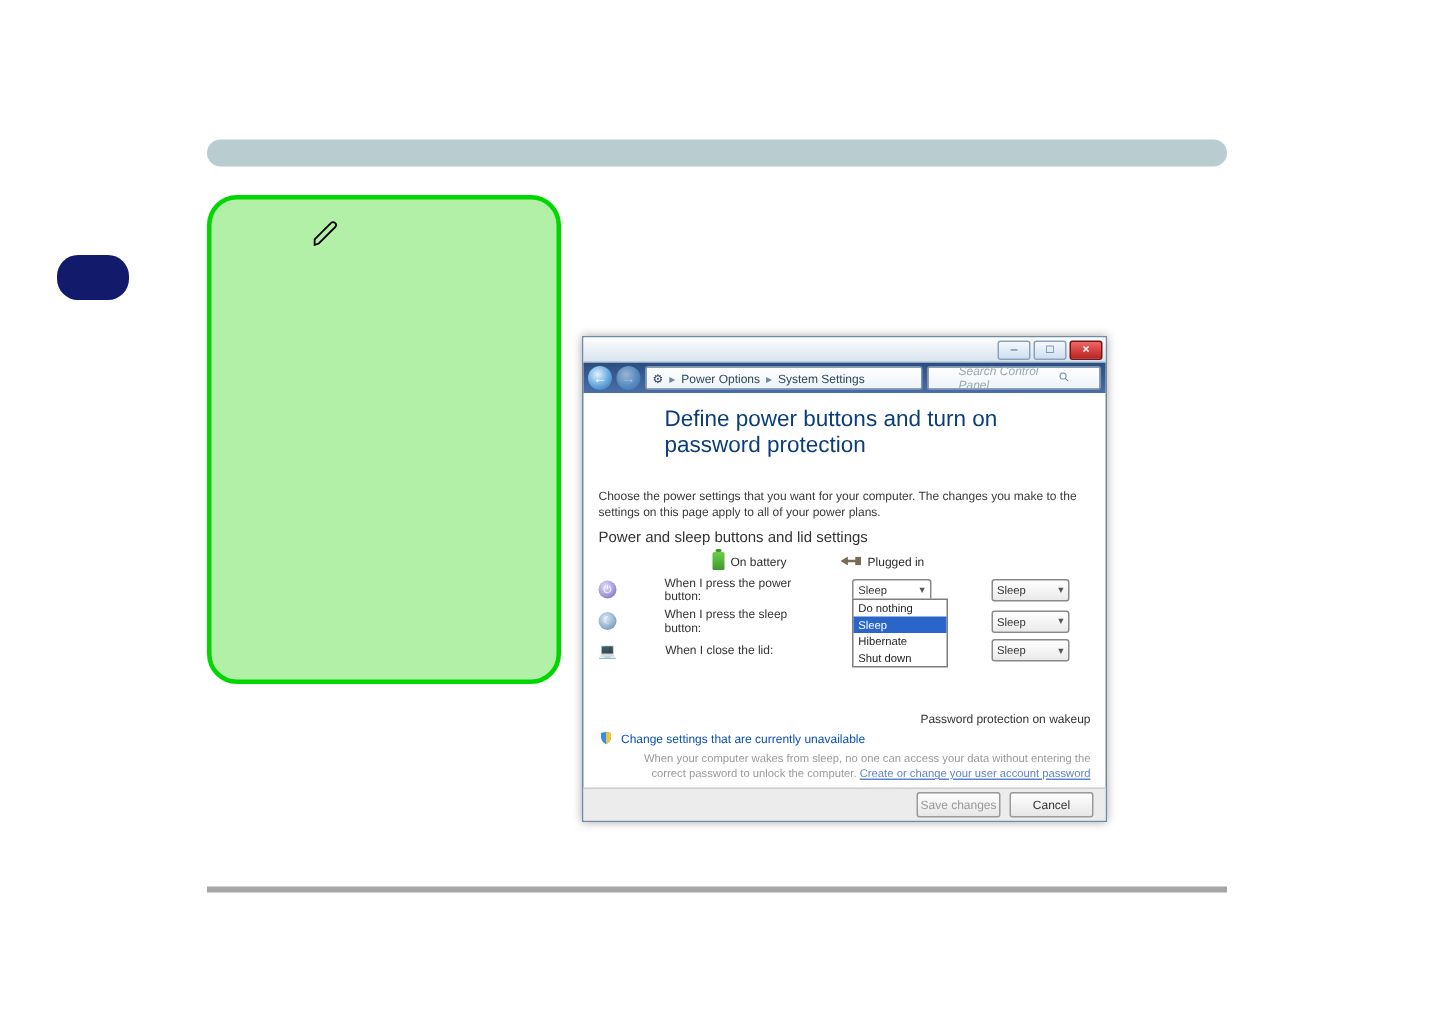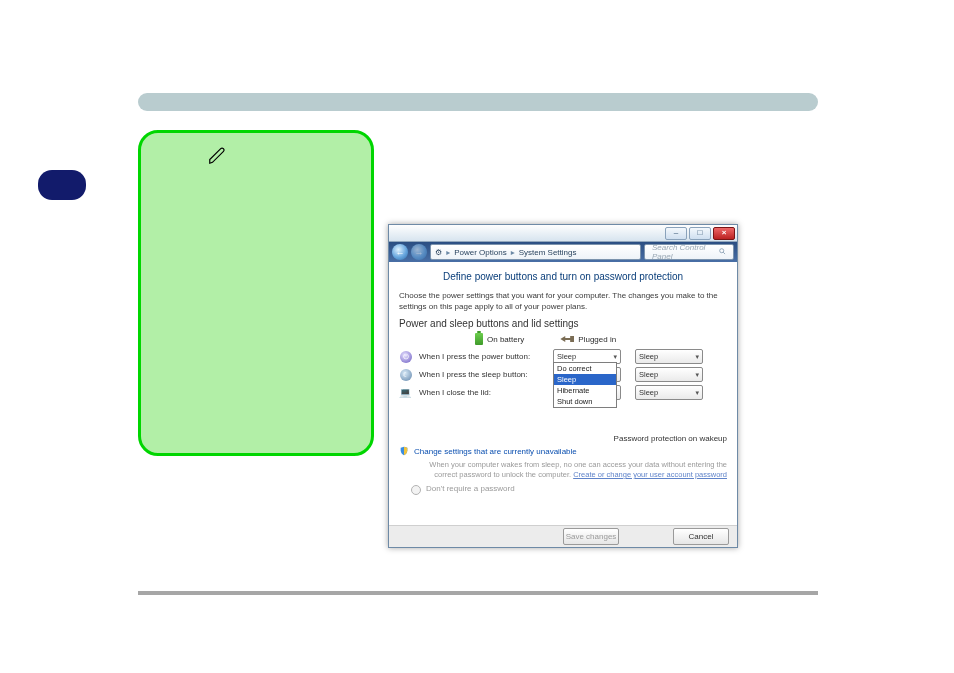--- a/index.html
+++ b/index.html
@@ -144,41 +144,41 @@
   }
   .crumb-sep { color: #6b89a6; }
   .searchbox {
     width: 74px;
     height: 14px;
     background: linear-gradient(#fff,#eef3f8);
     border: 1px solid #7b93ad;
     border-radius: 2px;
     display: flex;
     align-items: center;
-    padding: 0 7px;
+    padding: 0 20px;
     font-size: 8px;
     color: #9aa8b4;
     font-style: italic;
     gap: 3px;
     justify-content: space-between;
   }
   .searchbox .mag { width:8px; height:8px; }
 
   .content {
     position: absolute;
     left: 0; right: 0;
     top: 38px; bottom: 22px;
     padding: 8px 10px 4px 10px;
     overflow: hidden;
   }
 
   .heading {
     color: #0a3e7a;
-    font-size: 10px;
-    margin-bottom: 8px;
+    font-size: 15px;
+    margin-bottom: 20px;
     padding-left: 44px;
   }
   .subtext {
     font-size: 8px;
     color: #3a3a3a;
     line-height: 11px;
     margin-bottom: 6px;
   }
   .section-label {
     font-size: 10px;
@@ -212,20 +212,21 @@
     width: 14px; height: 6px;
     background: #7a6c54;
     clip-path: polygon(0 50%, 35% 0, 35% 35%, 70% 35%, 70% 0, 100% 0, 100% 100%, 70% 100%, 70% 65%, 35% 65%, 35% 100%);
   }
 
   .opt-row {
     display: flex;
     align-items: center;
     font-size: 8px;
     margin: 3px 0;
+    gap: 26px;
   }
   .opt-row .ic {
     width: 14px; height: 14px;
     margin-right: 6px;
     display:flex; align-items:center; justify-content:center;
   }
   .opt-row .label { width: 134px; color:#333; }
   .power-circ {
     width:12px;height:12px;border-radius:50%;
     background: radial-gradient(circle at 40% 35%, #e7e2ff 0%, #6a5ac1 100%);
@@ -336,21 +337,20 @@
     min-width:54px;
     height:15px;
     background:linear-gradient(#fff,#e6e6e6);
     border:1px solid #9a9a9a;
     border-radius:2px;
     font-size:8px;
     display:flex;
     align-items:center;
     justify-content:center;
     color:#333;
-    margin-left:48px;
   }
   .winbtn.disabled { color:#9a9a9a; }
 
 </style>
 </head>
 <body>
 
 <div class="top-bar"></div>
 <div class="pill"></div>
 <div class="green-box"></div>
@@ -408,21 +408,21 @@
 
     <div class="opt-row">
       <div class="ic">
           <div class="power-circ"></div>
         </div>
       <div class="label">When I press the power button:</div>
       <div class="dd open">
         <span>Sleep</span>
         <span class="arrow">▾</span>
         <div class="dd-list">
-          <div class="item">Do correct</div>
+          <div class="item">Do nothing</div>
           <div class="item sel">Sleep</div>
           <div class="item">Hibernate</div>
           <div class="item">Shut down</div>
         </div>
       </div>
       <div class="dd">
         <span>Sleep</span>
         <span class="arrow">▾</span>
       </div>
     </div>

